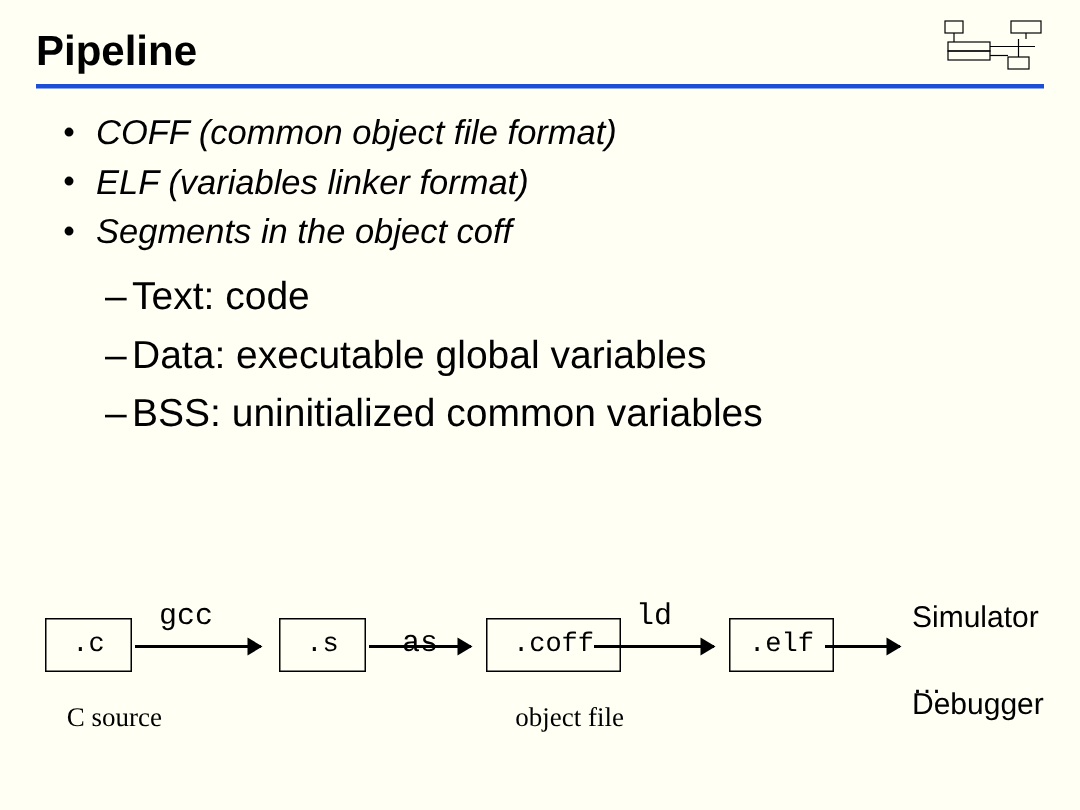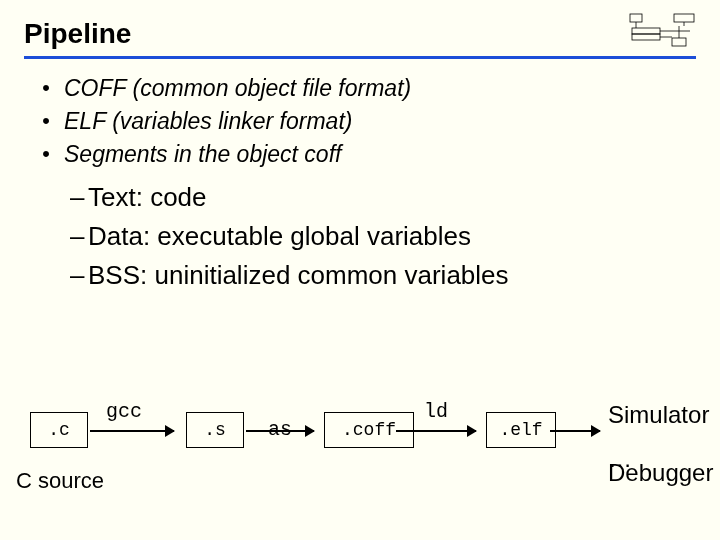--- a/index.html
+++ b/index.html
@@ -10,22 +10,22 @@
   .logo { position: absolute; right: -2px; top: -6px; }
   ul.main { list-style: none; padding-left: 18px; }
   ul.main > li { font-size: 23px; line-height: 1.35; position: relative; padding-left: 22px; margin-bottom: 2px; font-style: italic; }
   ul.main > li::before { content: "•"; position: absolute; left: 0; top: 0; font-size: 22px; }
   ul.sub { list-style: none; padding-left: 46px; margin-top: 10px; }
   ul.sub > li { font-size: 26px; line-height: 1.35; position: relative; padding-left: 18px; margin-bottom: 4px; }
   ul.sub > li::before { content: "–"; position: absolute; left: 0; top: 0; }
   .diagram { position: absolute; left: 18px; bottom: 36px; width: 680px; height: 110px; }
   .box { position: absolute; border: 1.5px solid #000; background: #fffff4; text-align: center; font-family: "Courier New", monospace; font-size: 18px; display: flex; align-items: center; justify-content: center; }
   .tool { position: absolute; font-family: Liberation Mono, monospace; font-size: 20px; text-align: right; }
-  .caption { position: absolute; font-family: Liberation Sans, sans-serif; font-size: 22px; text-align: center; }
-  .end { position: absolute; font-family: Verdana, sans-serif; font-size: 24px; line-height: 1.25; }
+  .caption { position: absolute; font-family: Liberation Serif, serif; font-size: 18px; text-align: right; }
+  .end { position: absolute; font-family: Verdana, sans-serif; font-size: 20px; line-height: 1.25; }
   .arrow { position: absolute; height: 2px; background: #000; }
   .arrow::after { content: ""; position: absolute; right: -1px; top: -5px; width: 0; height: 0; border-left: 10px solid #000; border-top: 6px solid transparent; border-bottom: 6px solid transparent; }
 </style>
 </head>
 <body>
 
 <div class="slide">
 
   <div class="header">
     <div class="title">Pipeline</div>
@@ -66,19 +66,20 @@
     <div class="arrow" style="left:72px; top:36px; width:84px;"></div>
     <div class="arrow" style="left:228px; top:36px; width:68px;"></div>
     <div class="arrow" style="left:378px; top:36px; width:80px;"></div>
     <div class="arrow" style="left:532px; top:36px; width:50px;"></div>
 
     <div class="tool" style="left:88px; top:6px;">gcc</div>
     <div class="tool" style="left:250px; top:24px;">as</div>
     <div class="tool" style="left:406px; top:6px;">ld</div>
 
     <div class="caption" style="left:-6px; top:74px; width:96px;">C source</div>
+    <div class="caption" style="left:288px; top:74px; width:110px;">object file</div>
 
     <div class="end" style="left:590px; top:6px;">Simulator</div>
     <div class="end" style="left:590px; top:28px;margin-top:36px;">Debugger</div>
     <div class="end" style="left:590px; top:50px;">…</div>
   </div>
 
 </div>
 
 </body></html>

